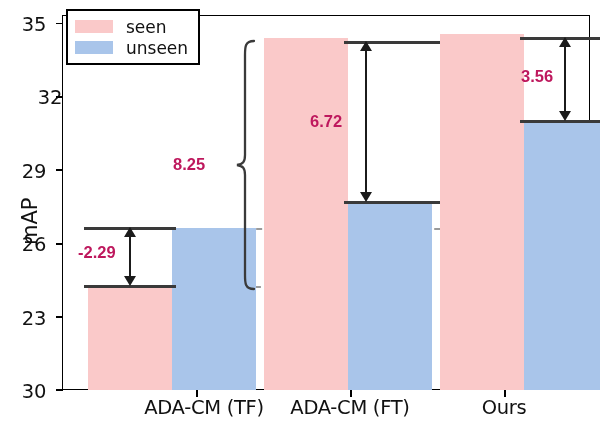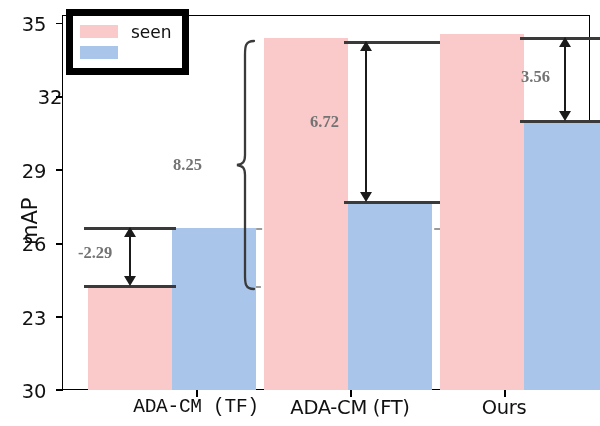--- a/index.html
+++ b/index.html
@@ -38,31 +38,31 @@
   .guide{position:absolute;height:0;border-top:2.2px dashed #9a9a9a;}
 
   
   .arrow-line{position:absolute;width:1.8px;background:#1b1b1b;}
   .arr-head{position:absolute;width:0;height:0;border-left:6.5px solid transparent;border-right:6.5px solid transparent;}
   .arr-head.up{border-bottom:10px solid #1b1b1b;}
   .arr-head.down{border-top:10px solid #1b1b1b;}
 
   
   .annot{
-    position:absolute;font-family:Liberation Serif, serif;font-weight:bold;
-    font-size:16.5px;color:#737373;white-space:nowrap;
+    position:absolute;font-family:Liberation Sans, sans-serif;font-weight:bold;
+    font-size:16.5px;color:#be185d;white-space:nowrap;
   }
 
   
   .brace{position:absolute;}
 
   
   .legend{
     position:absolute;left:66px;top:9px;
-    background:#fff;border:7px solid #000000;
+    background:#fff;border:2px solid #000000;
     padding:5px 10px 5px 7px;
   }
   .legend-row{display:flex;align-items:center;height:21px;}
   .legend-swatch{width:38px;height:13px;margin-right:13px;}
   .legend-swatch.seen{background:#fac9c9;}
   .legend-swatch.unseen{background:#a9c5ea;}
   .legend-text{font-size:17px;color:#111;font-family:"DejaVu Sans",sans-serif;}
 </style>
 </head>
 <body>
@@ -137,28 +137,29 @@
     <div class="arr-head down" style="left:496.5px;top:96px;"></div>
     <div class="annot" style="left:459px;top:52px;">3.56</div>
 
   </div>
 
   <div>
     <div class="xtick-mark" style="left:196px;"></div>
     <div class="xtick-mark" style="left:350px;"></div>
     <div class="xtick-mark" style="left:504px;"></div>
 
-    <div class="xtick" style="left:96px;width:200px;font-family:Liberation Mono, monospace;">ADA-CM (TF)</div>
+    <div class="xtick" style="left:104px;width:200px;">ADA-CM (TF)</div>
     <div class="xtick" style="left:250px;width:200px;">ADA-CM (FT)</div>
     <div class="xtick" style="left:404px;width:200px;">Ours</div>
   </div>
 
   <div class="legend">
     <div class="legend-row">
       <span class="legend-swatch seen"></span>
       <span class="legend-text">seen</span>
     </div>
     <div class="legend-row">
       <span class="legend-swatch unseen"></span>
+      <span class="legend-text">unseen</span>
     </div>
   </div>
 
 </div>
 
 </body></html>

